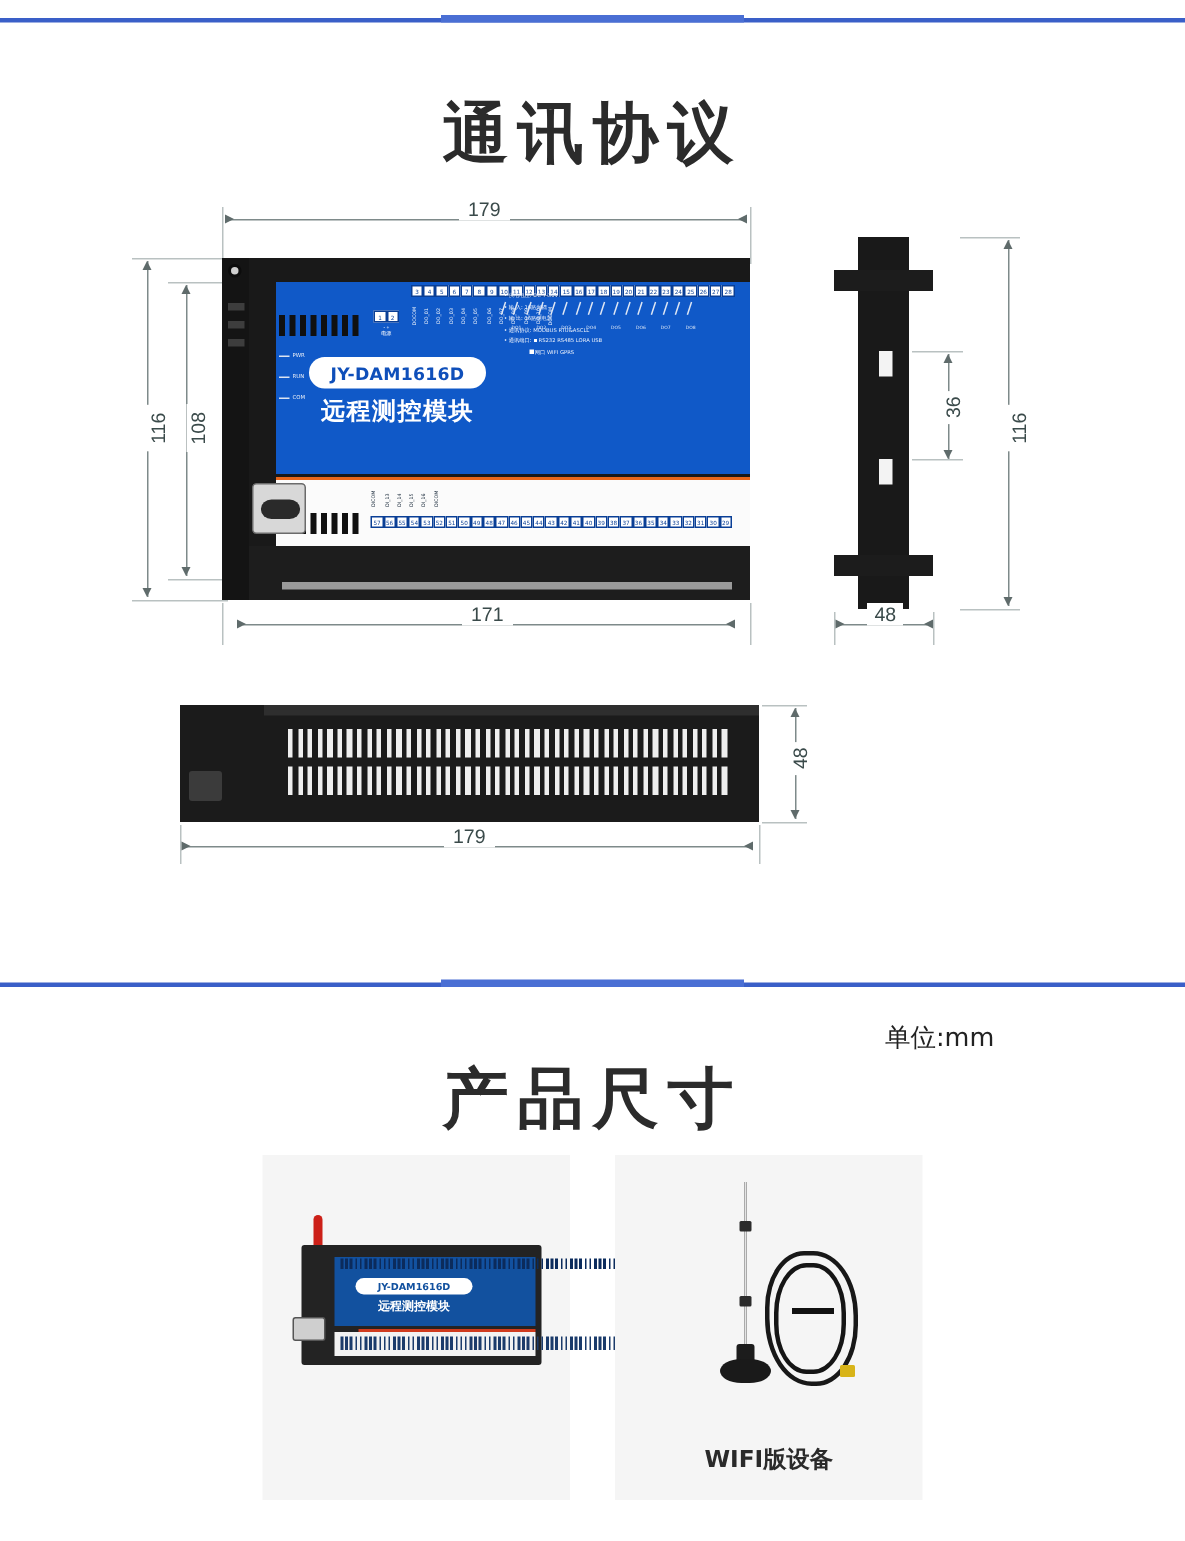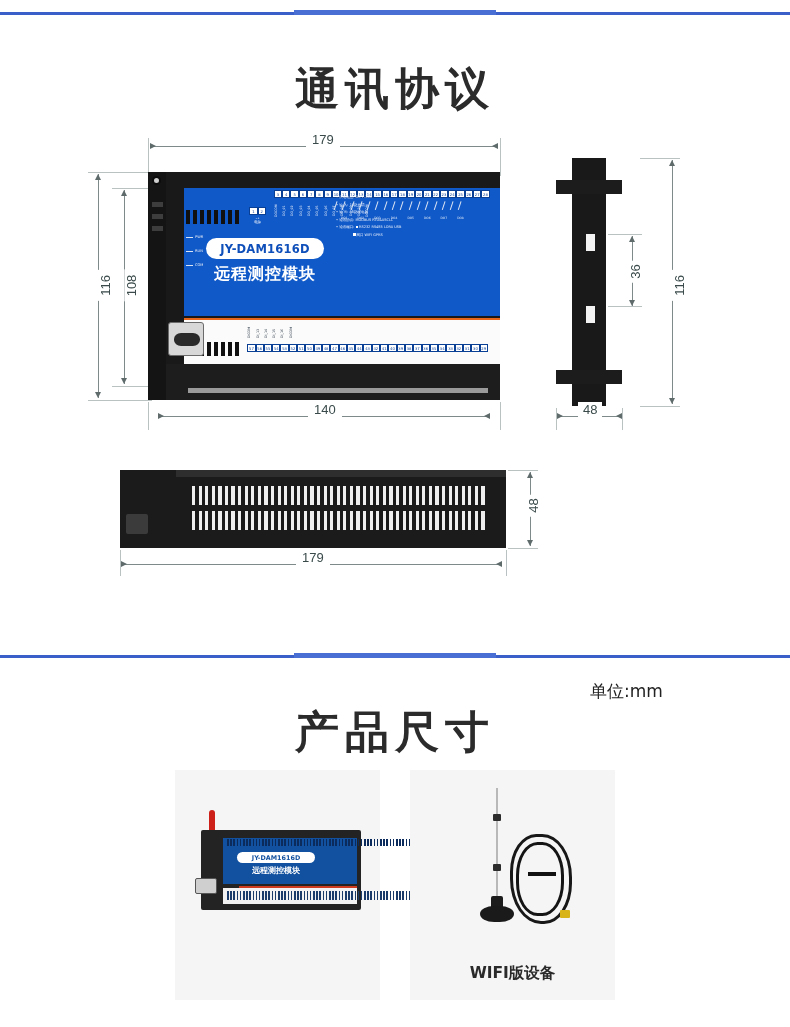--- a/index.html
+++ b/index.html
@@ -483,21 +483,21 @@
     <div class="bottomdark"></div>
     <div class="basebar"></div>
     <div class="db9"></div>
   </div>
 
   <div class="ext v" style="left:148px; top:282px; height:28px;"></div>
   <div class="ext v" style="left:500px; top:282px; height:28px;"></div>
   <div class="dl h" style="left:162px; top:296px; width:324px;"></div>
   <div class="arw r" style="left:158px; top:293px;"></div>
   <div class="arw l" style="left:484px; top:293px;"></div>
-  <div class="dimtext" style="left:308px; top:282px; background:#fff; padding:0 6px;">140</div>
+  <div class="dimtext" style="left:308px; top:282px; background:#fff; padding:0 6px;">171</div>
 
   <div class="side">
     <div class="bodyv"></div>
     <div class="flange"></div>
     <div class="flange2"></div>
     <div class="slot" style="top:76px;"></div>
     <div class="slot" style="top:148px;"></div>
   </div>
 
   <div class="ext h" style="left:608px; top:114px; width:34px;"></div>

